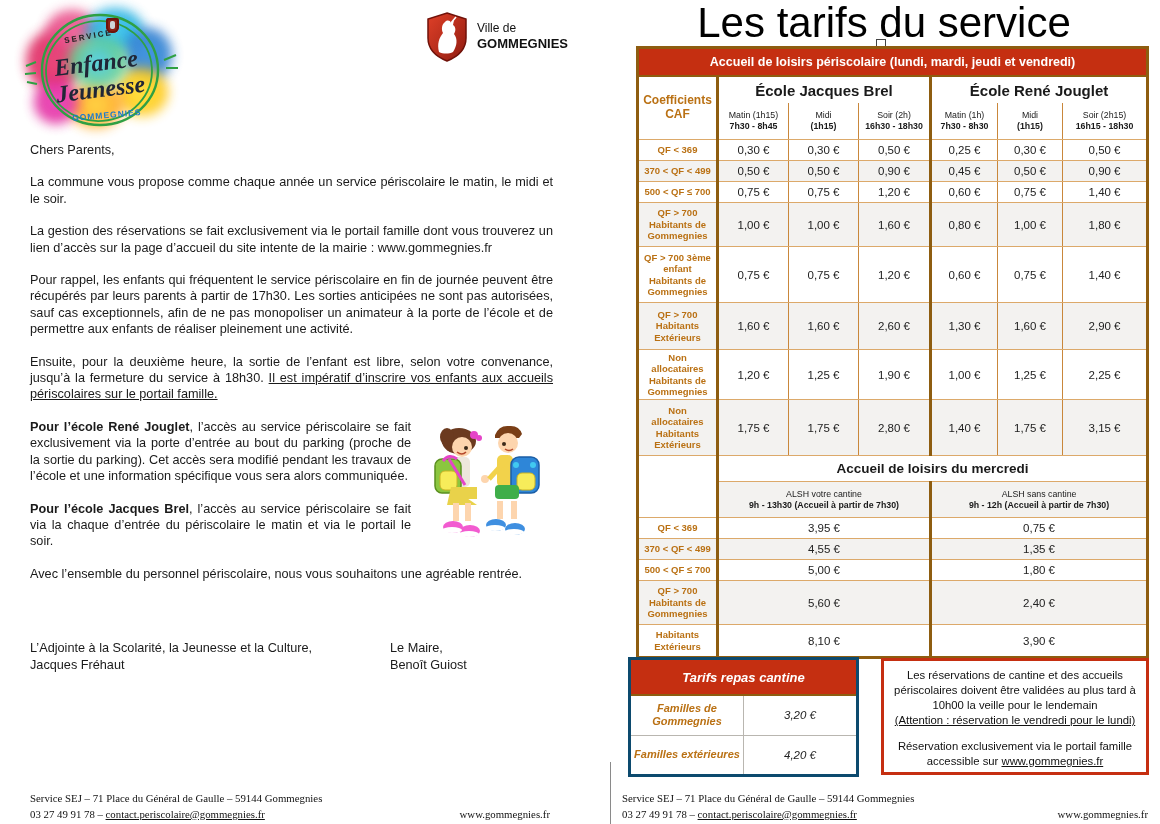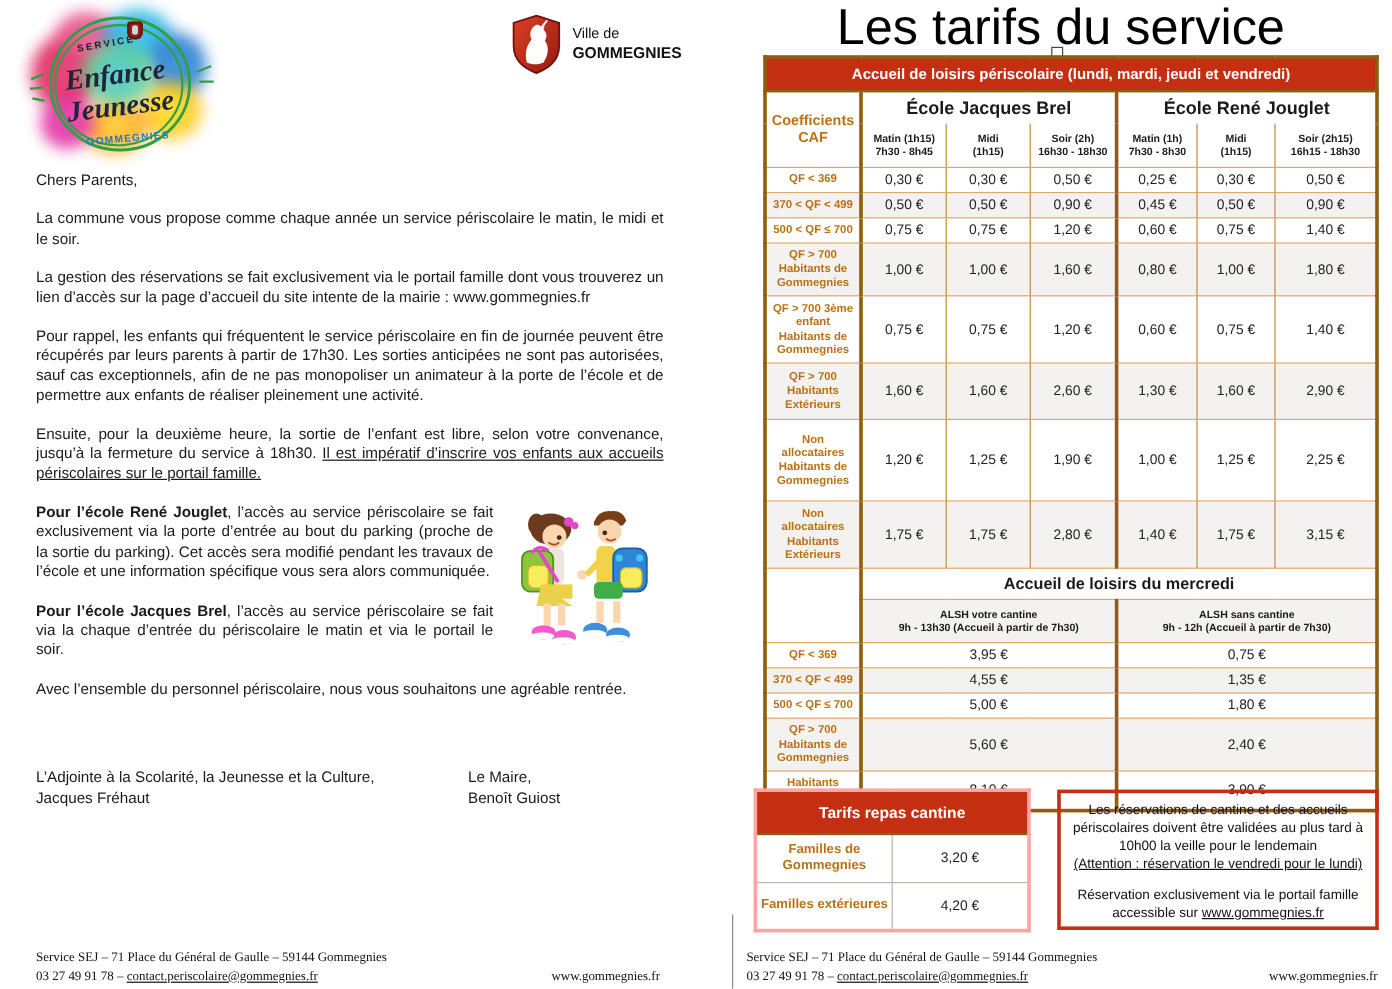--- a/index.html
+++ b/index.html
@@ -54,29 +54,29 @@
   .tarifs{position:absolute;left:636px;top:46px;width:510px;table-layout:fixed;}
   .tarifs td,.tarifs th{border:1px solid #C9873B;border-top-color:#DCA96A;border-bottom-color:#DCA96A;
                         padding:1px 2px;text-align:center;vertical-align:middle;background:#fff;}
   .tarifs{border:3px solid #8E5D10;}
   .thickR{border-right:3px solid #8E5D10 !important;}
   .banner-cell{background:#C52F11 !important;color:#fff;font-weight:bold;font-size:12.5px;
                border-bottom:2px solid #8E5D10 !important;height:24px;}
   .corner{color:#BA7114;font-weight:bold;font-size:12px;line-height:1.15;}
   .school{font-size:15px;font-weight:bold;height:24px;border-bottom:none !important;}
   .subhead th{border-top:none !important;height:34px;}
-  .sh1{font-size:8.8px;font-weight:bold;line-height:1.2;}
+  .sh1{font-size:8.8px;font-weight:normal;line-height:1.2;}
   .sh2{font-size:8.8px;font-weight:bold;line-height:1.2;}
   .lbl{color:#BA7114;font-weight:bold;font-size:9.5px;line-height:1.2;}
   .val{font-size:11.5px;color:#222;}
   .stripe td,.stripe th{background:#F3F2F0;}
   .merc-title{font-size:13.5px;font-weight:bold;height:23px;}
   .merc-head{height:33px;}
 
-  .cantine{position:absolute;left:628px;top:657px;width:228px;table-layout:fixed;border:3px solid #fca5a5;}
+  .cantine{position:absolute;left:628px;top:657px;width:228px;table-layout:fixed;border:3px solid #0c4a6e;font-style:italic;}
   .cantine td{border:1px solid #B9B6B0;padding:2px;text-align:center;vertical-align:middle;background:#fff;}
   .cantine .banner-cell{border-bottom:2px solid #8E5D10 !important;font-size:13px;height:30px;}
   .cantine .lbl{font-size:11px;line-height:1.25;}
   .cantine .val{font-size:11.5px;}
   .cantine .row{height:40px;}
 
   .note-box{position:absolute;left:881px;top:658px;width:268px;height:117px;box-sizing:border-box;
             border:3px solid #C52F11;padding:7px 9px;text-align:center;font-size:11.3px;line-height:1.33;color:#111;}
   .note-box p{margin:0;}
   .note-gap{height:11px;}
@@ -291,21 +291,21 @@
     </tr>
     <tr class="stripe" style="height:47px">
       <td class="lbl thickR">QF &gt; 700 Habitants Extérieurs</td>
       <td class="val">1,60 €</td>
       <td class="val">1,60 €</td>
       <td class="val thickR">2,60 €</td>
       <td class="val">1,30 €</td>
       <td class="val">1,60 €</td>
       <td class="val">2,90 €</td>
     </tr>
-    <tr style="height:68px">
+    <tr style="height:50px">
       <td class="lbl thickR">Non allocataires Habitants de Gommegnies</td>
       <td class="val">1,20 €</td>
       <td class="val">1,25 €</td>
       <td class="val thickR">1,90 €</td>
       <td class="val">1,00 €</td>
       <td class="val">1,25 €</td>
       <td class="val">2,25 €</td>
     </tr>
     <tr class="stripe" style="height:56px">
       <td class="lbl thickR">Non allocataires Habitants Extérieurs</td>

